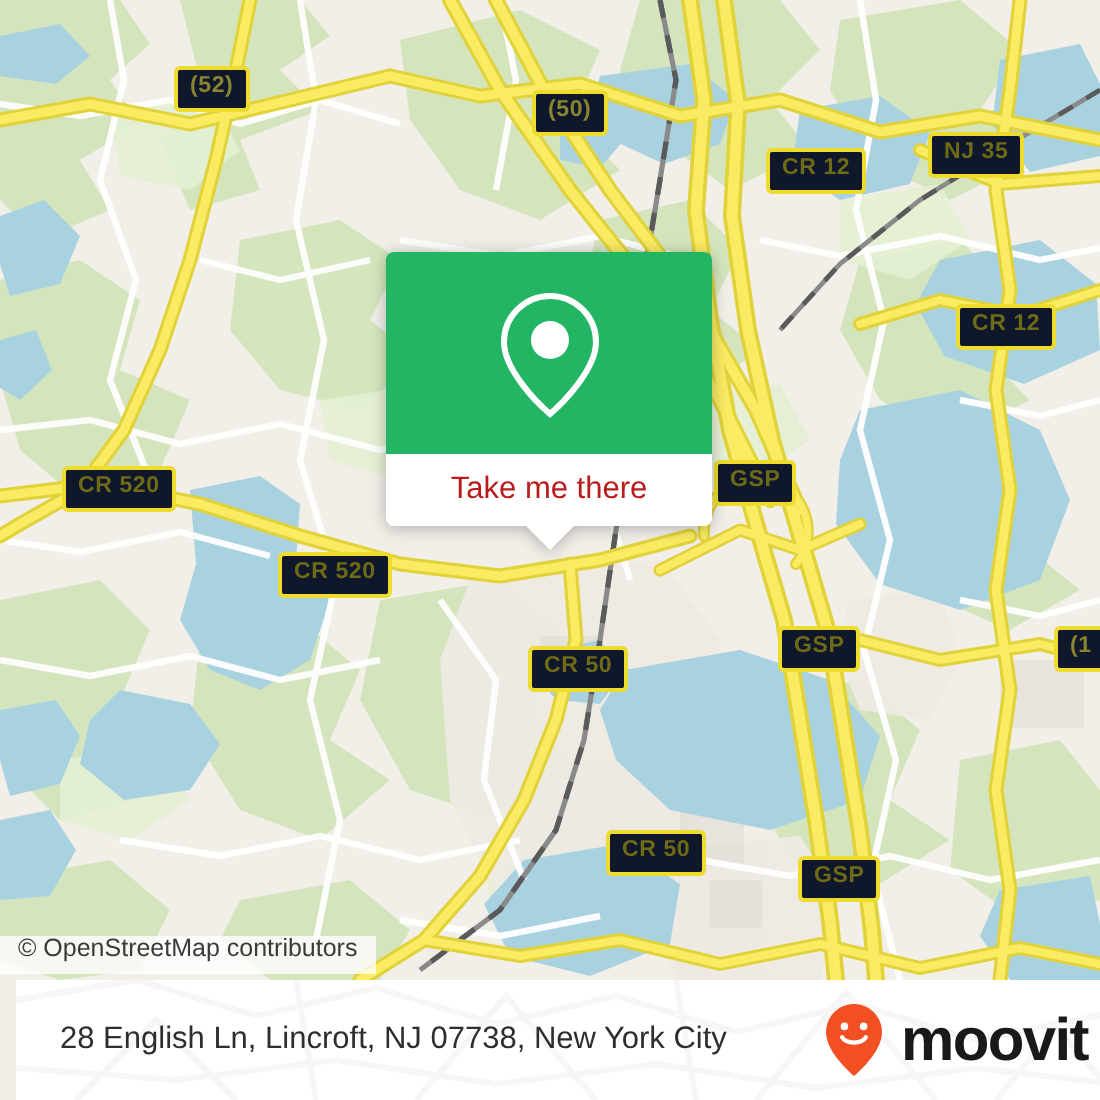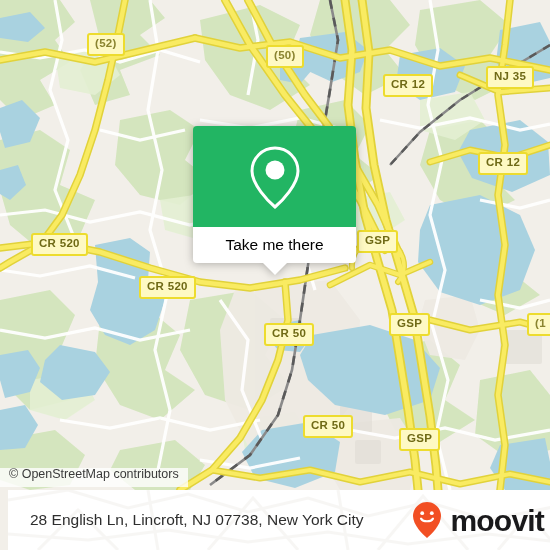--- a/index.html
+++ b/index.html
@@ -32,21 +32,21 @@
     left: 0; top: 0;
     width: 550px;
     height: 490px;
     display: block;
   }
 
   
   .shield {
     position: absolute;
     box-sizing: border-box;
-    background: #fef9c3;
+    background: #0f172a;
     border: 2px solid #eddc2e;
     border-radius: 3px;
     color: #6f6a16;
     font-family: "Liberation Sans", sans-serif;
     font-size: 11.5px;
     font-weight: bold;
     line-height: 1;
     padding: 3px 6px 4px 6px;
     white-space: nowrap;
     letter-spacing: 0.3px;
@@ -91,21 +91,21 @@
   #popup-white {
     position: relative;
     height: 36px;
     background: #ffffff;
     border-radius: 0 0 4px 4px;
     display: flex;
     align-items: center;
     justify-content: center;
   }
   #popup-label {
-    color: #000000;
+    color: #b91c1c;
     font-family: "Liberation Sans", sans-serif;
     font-size: 15.5px;
     line-height: 1;
     white-space: nowrap;
   }
   #popup-tail {
     position: absolute;
     left: 50%;
     top: 100%;
     margin-left: -12px;
@@ -319,21 +319,21 @@
           <path d="M430,320 L470,330 L520,322 L550,330" stroke-width="4"></path>
           <path d="M352,268 A26,26 0 1,1 398,282" stroke-width="3.5"></path>
           <path d="M330,285 L370,265 L400,275 L430,262" stroke-width="4"></path>
         </g>
       </g>
     </svg>
 
     <div class="shield light" style="left:87px;  top:33px;">(52)</div>
     <div class="shield light" style="left:266px; top:45px;">(50)</div>
     <div class="shield" style="left:383px; top:74px;">CR 12</div>
-    <div class="shield" style="left:486px; top:66px;">NJ 35</div>
+    <div class="shield" style="left:464px; top:66px;">NJ 35</div>
     <div class="shield" style="left:478px; top:152px;">CR 12</div>
     <div class="shield" style="left:31px;  top:233px;">CR 520</div>
     <div class="shield" style="left:357px; top:230px;">GSP</div>
     <div class="shield" style="left:139px; top:276px;">CR 520</div>
     <div class="shield" style="left:264px; top:323px;">CR 50</div>
     <div class="shield" style="left:389px; top:313px;">GSP</div>
     <div class="shield light" style="left:527px; top:313px;">(1</div>
     <div class="shield" style="left:303px; top:415px;">CR 50</div>
     <div class="shield" style="left:399px; top:428px;">GSP</div>
 

